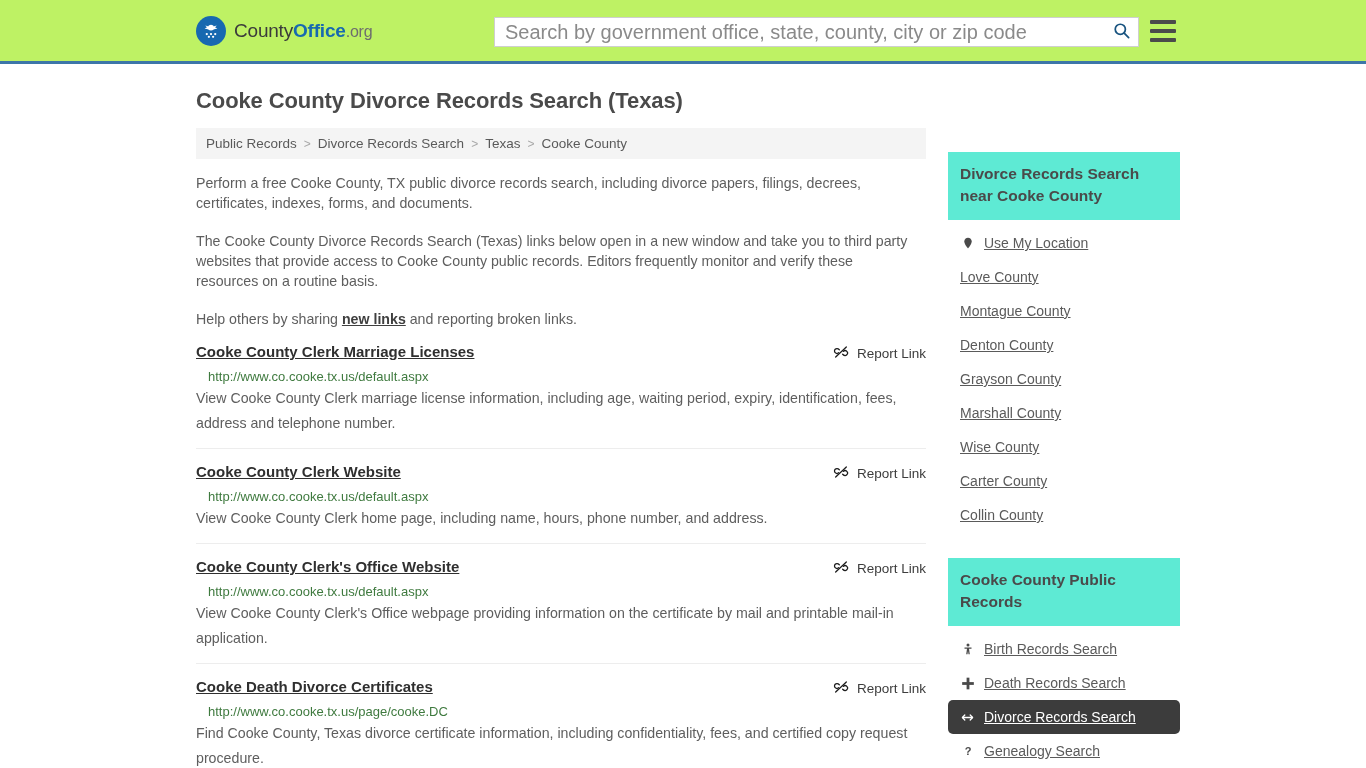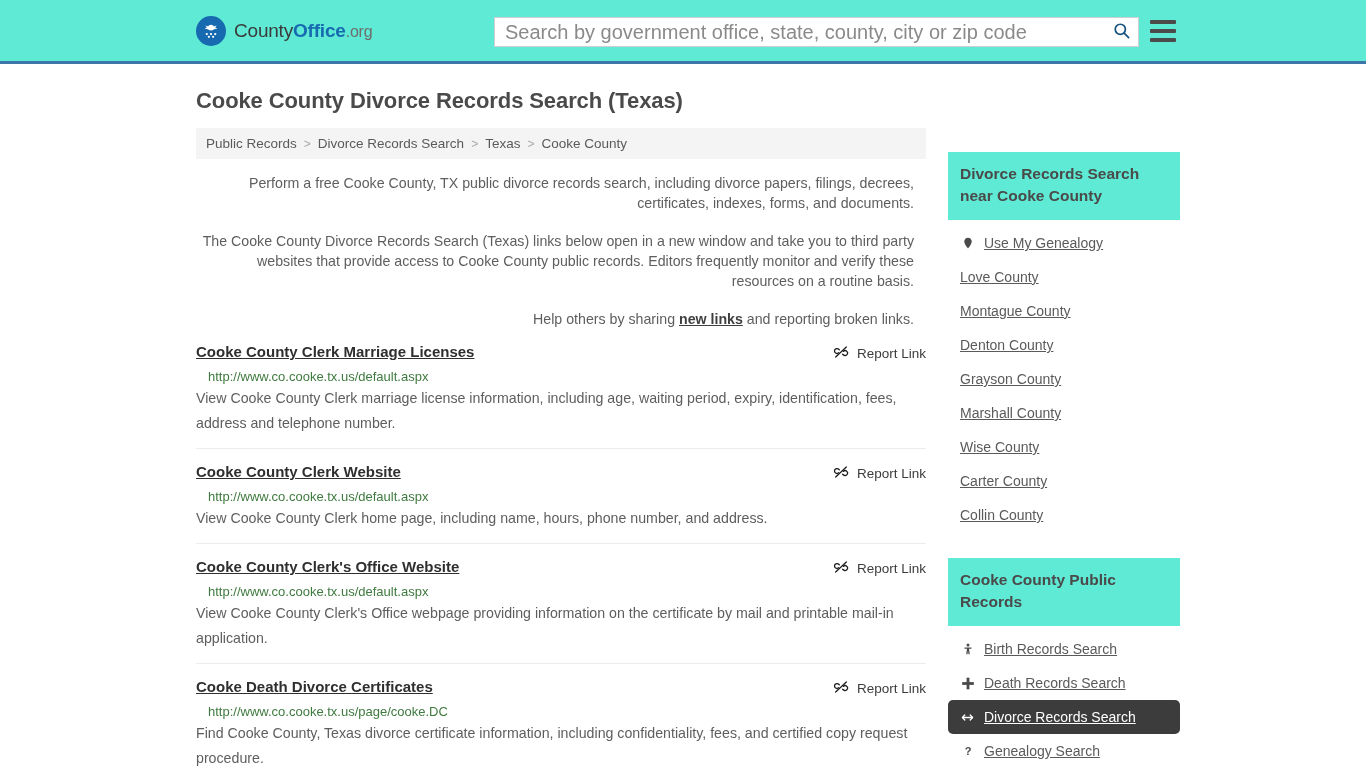--- a/index.html
+++ b/index.html
@@ -8,21 +8,21 @@
     width: 1366px; height: 768px;
     overflow: hidden;
     background: #ffffff;
     font-family: "Liberation Sans", sans-serif;
     color: #4a4a4a;
   }
 
   
   .site-header {
     height: 64px;
-    background: #5eead4;
+    background: #bef264;
     border-bottom: 3px solid #3d76a8;
     display: flex;
     align-items: center;
     position: relative;
   }
   .logo-wrap {
     display: flex;
     align-items: center;
     margin-left: 196px;
     gap: 8px;
@@ -129,21 +129,20 @@
     color: #5a5a5a;
   }
   .breadcrumb .crumb { color: #5a5a5a; cursor: pointer; }
   .breadcrumb .sep { color: #a8a8a8; font-size: 12px; }
 
   .intro-p {
     font-size: 14.2px;
     line-height: 20px;
     color: #5e5e5e;
     margin: 14px 12px 0 0;
-    text-align: right;
   }
   .intro-p.second { margin-top: 18px; }
   .intro-p.third { margin-top: 18px; }
   .inline-link {
     color: #3f3f3f;
     text-decoration: underline;
     font-weight: bold;
     cursor: pointer;
   }
 
@@ -369,21 +368,21 @@
       <div class="side-panel">
         <div class="panel-head">Divorce Records Search near Cooke County</div>
         <div class="panel-list">
 
           <div class="panel-item">
             <span class="icon-slot">
               <svg width="12" height="16" viewBox="0 0 24 24" aria-hidden="true">
                 <path d="M12 1.5 C7.9 1.5 4.6 4.8 4.6 8.9 C4.6 14.6 12 22.5 12 22.5 S19.4 14.6 19.4 8.9 C19.4 4.8 16.1 1.5 12 1.5 Z" fill="#4a4a4a"></path>
               </svg>
             </span>
-            <span class="item-label">Use My Genealogy</span>
+            <span class="item-label">Use My Location</span>
           </div>
 
           <div class="panel-item no-icon">
             <span class="item-label">Love County</span>
           </div>
           <div class="panel-item no-icon">
             <span class="item-label">Montague County</span>
           </div>
           <div class="panel-item no-icon">
             <span class="item-label">Denton County</span>

